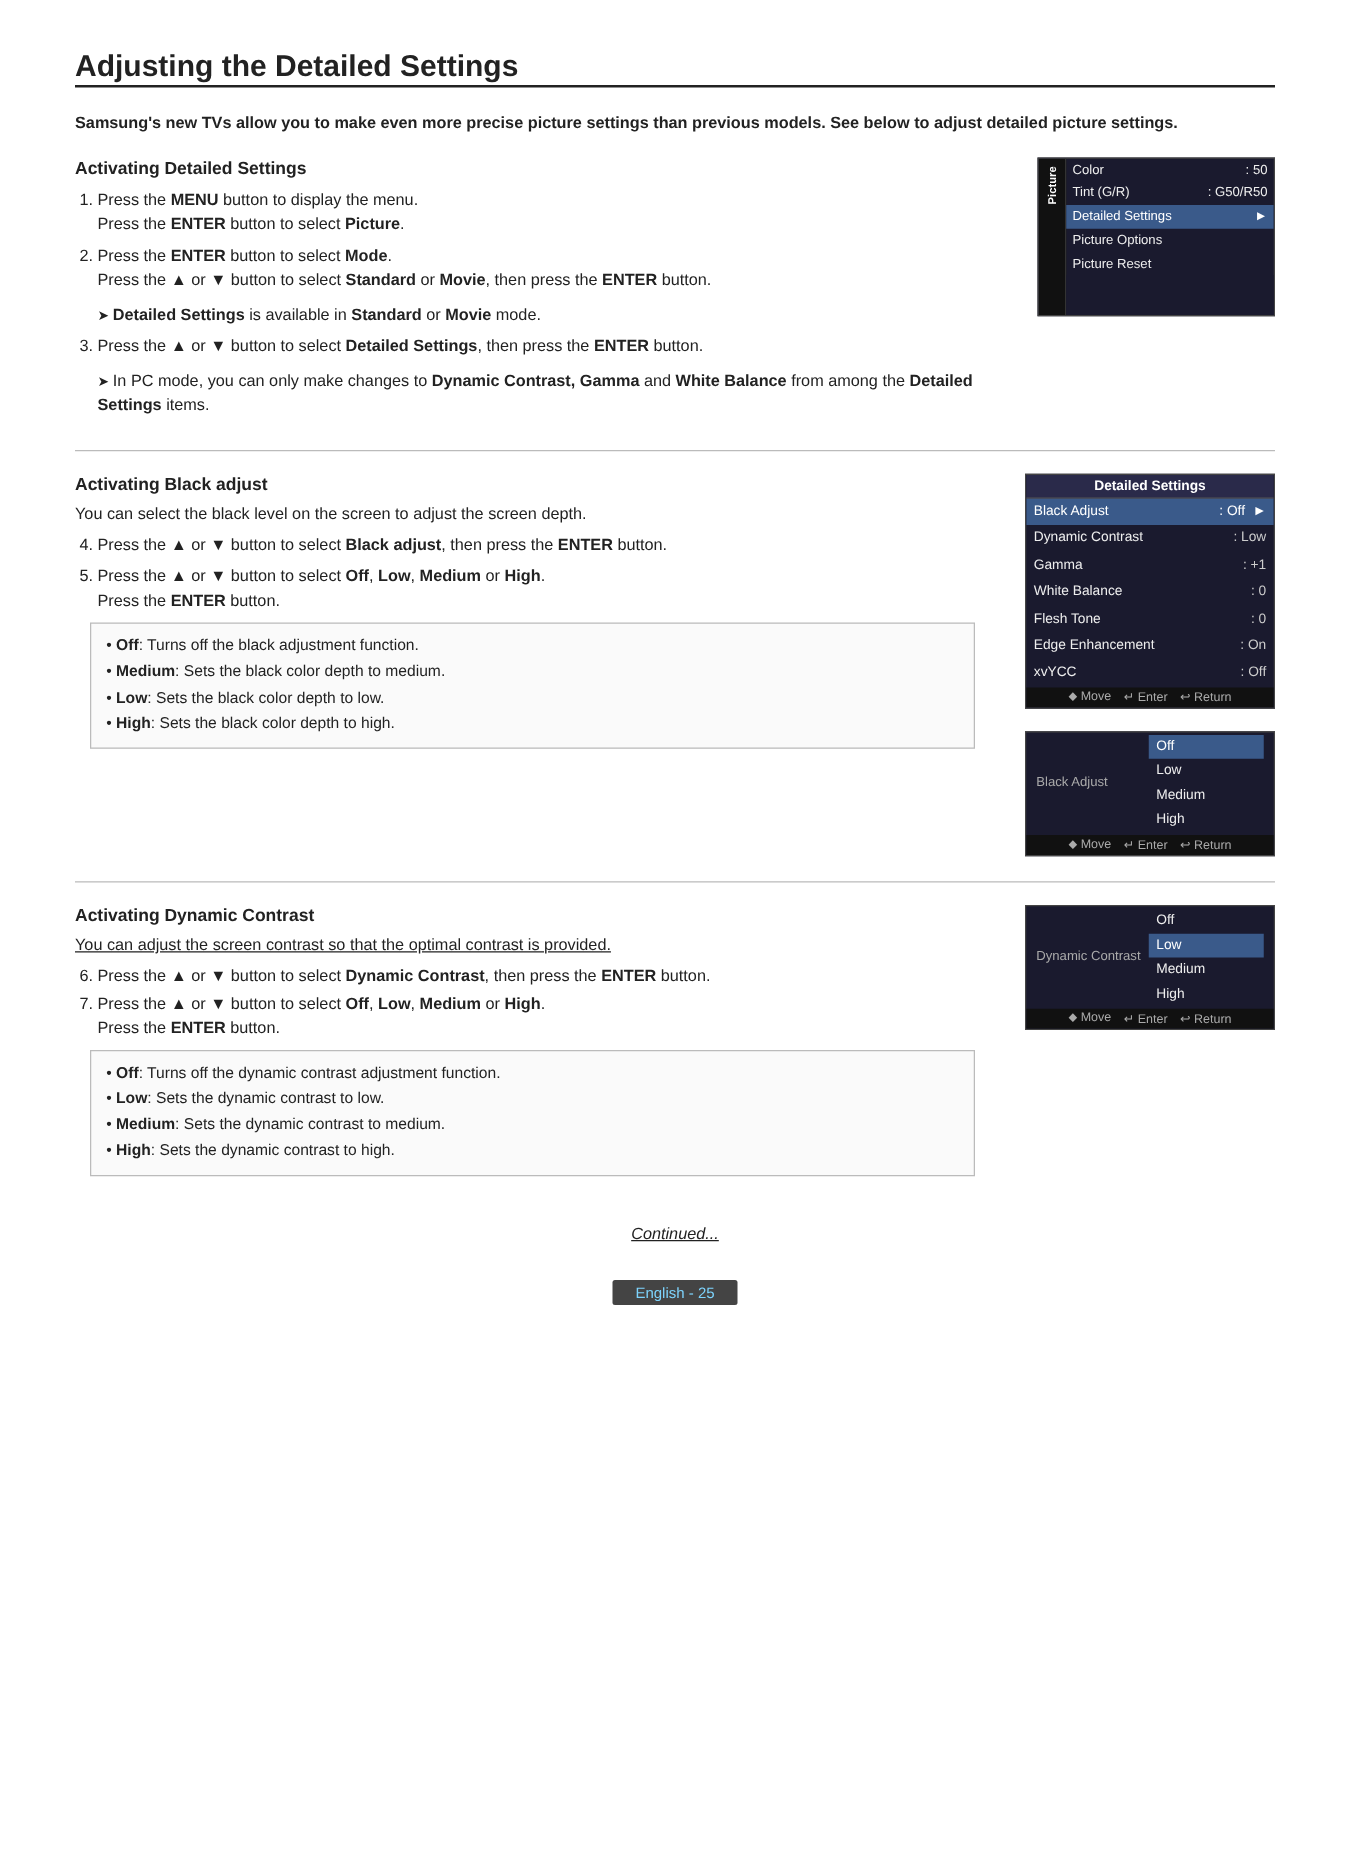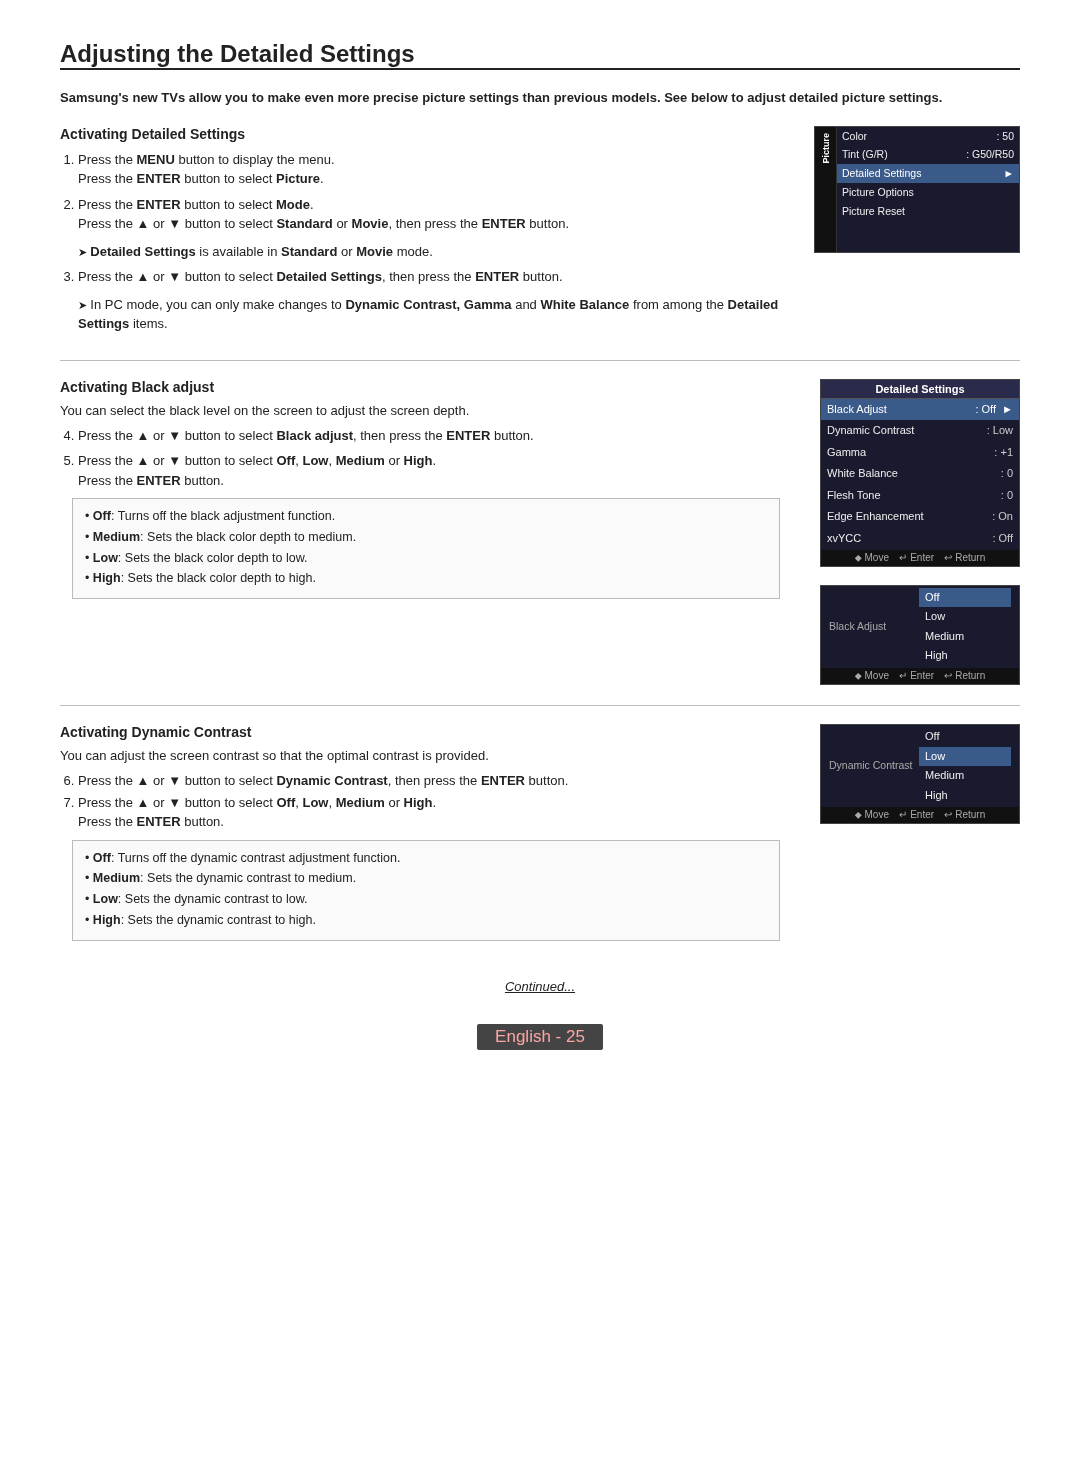--- a/index.html
+++ b/index.html
@@ -131,21 +131,21 @@
       gap: 10px;
       justify-content: center;
     }
 
     
     .tv-picture-menu {
       border: 1px solid #444;
       background: #1a1a2e;
       color: #eee;
       font-size: 11px;
-      width: 206px;
+      width: 190px;
       overflow: hidden;
       display: flex;
     }
     .tv-picture-sidebar {
       background: #111;
       width: 22px;
       display: flex;
       flex-direction: column;
       align-items: center;
       padding-top: 4px;
@@ -228,22 +228,22 @@
       text-decoration: underline;
       font-size: 13px;
     }
     .page-footer {
       text-align: center;
       margin-top: 30px;
     }
     .page-footer-badge {
       display: inline-block;
       background: #444;
-      color: #fca5a5;
-      font-size: 17px;
+      color: #7dd3fc;
+      font-size: 12px;
       padding: 3px 18px;
       border-radius: 2px;
     }
     hr.section-sep {
       border: none;
       border-top: 1px solid #bbb;
       margin: 18px 0;
     }
   </style>
 </head>
@@ -370,29 +370,29 @@
       </div>
     </div>
   </div>
 </div>
 
 <hr class="section-sep">
 
 <div class="content-block">
   <div class="left-col">
     <div class="section-title">Activating Dynamic Contrast</div>
-    <p style="margin-bottom:8px;">You can adjust the screen contrast so that the optimal contrast is provided.</p>
+    <p style="margin-bottom:8px;text-decoration:underline;">You can adjust the screen contrast so that the optimal contrast is provided.</p>
     <ol start="6">
       <li style="margin-bottom:2px;">Press the ▲ or ▼ button to select <b>Dynamic Contrast</b>, then press the <b>ENTER</b> button.</li>
       <li style="margin-bottom:6px;">Press the ▲ or ▼ button to select <b>Off</b>, <b>Low</b>, <b>Medium</b> or <b>High</b>.<br>Press the <b>ENTER</b> button.</li>
     </ol>
     <ul class="bullet-list">
       <li><b>Off</b>: Turns off the dynamic contrast adjustment function.</li>
+      <li><b>Low</b>: Sets the dynamic contrast to low.</li>
       <li><b>Medium</b>: Sets the dynamic contrast to medium.</li>
-      <li><b>Low</b>: Sets the dynamic contrast to low.</li>
       <li><b>High</b>: Sets the dynamic contrast to high.</li>
     </ul>
   </div>
   <div class="right-col">
 
     <div class="tv-popup" style="margin-top:0;">
       <div class="tv-popup-row">
         <span class="pop-label">Dynamic Contrast</span>
         <div class="tv-popup-options">
           <div class="tv-popup-option">Off</div>

